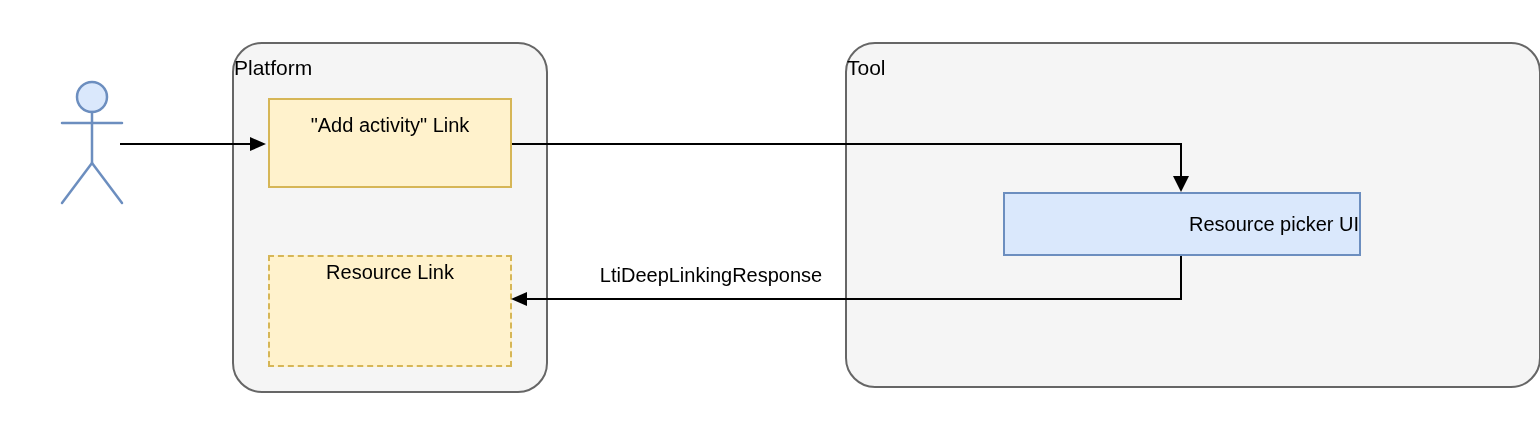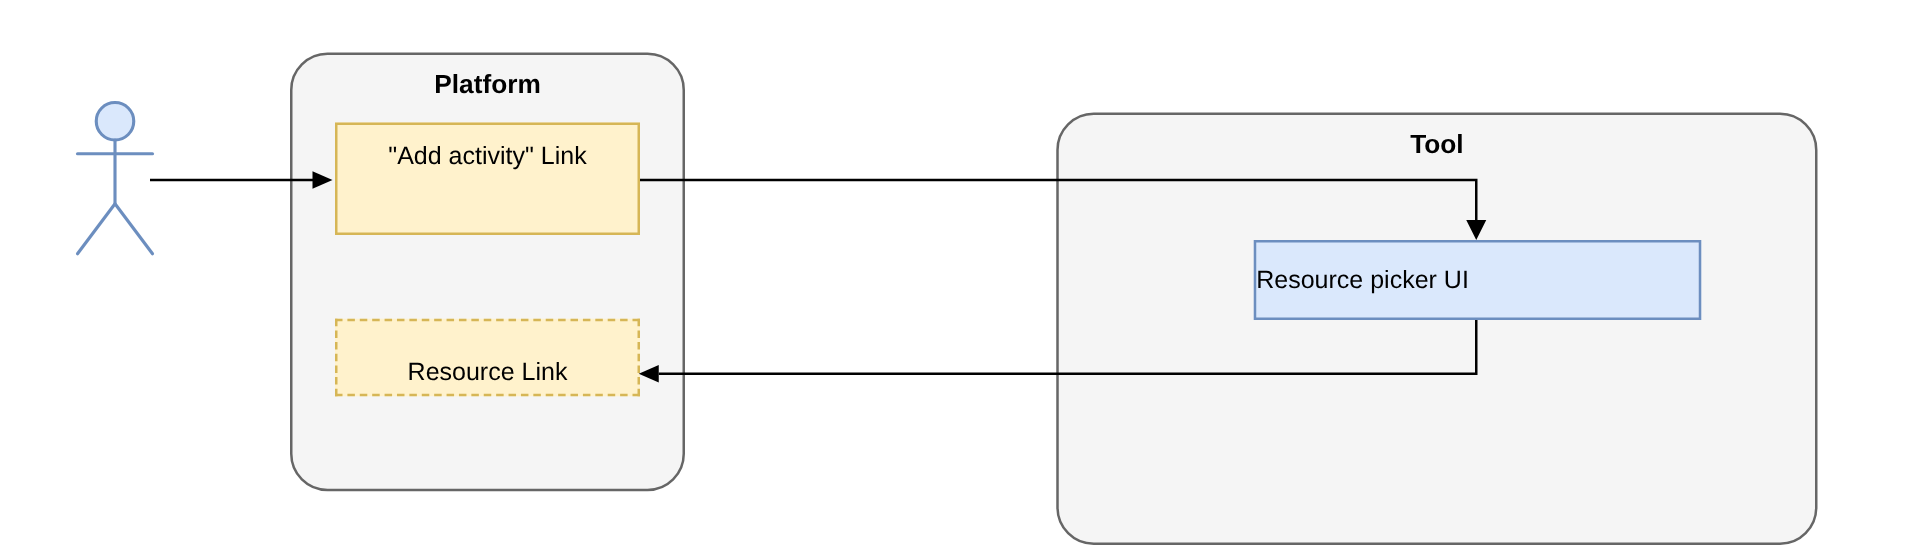--- a/index.html
+++ b/index.html
@@ -25,54 +25,53 @@
     overflow: hidden;
   }
   .container-box {
     position: absolute;
     background: var(--container-fill);
     border: 2px solid var(--container-stroke);
     border-radius: 30px;
   }
   .container-box .container-title {
     margin-top: 12px;
-    text-align: center;
-    font-weight: bold;
+    font-weight: normal;
     font-size: 21px;
     color: var(--text-color);
   }
   #platform-container { left: 232px; top: 42px; width: 316px; height: 351px; }
-  #tool-container     { left: 845px; top: 42px; width: 609px; height: 346px; margin-top: 48px; }
+  #tool-container     { left: 845px; top: 42px; width: 696px; height: 346px; }
 
   .node {
     position: absolute;
     font-size: 20px;
     color: var(--text-color);
     text-align: center;
     z-index: 2;
   }
   #add-activity-node {
     left: 268px; top: 98px; width: 244px; height: 90px;
     background: var(--yellow-fill);
     border: 2px solid var(--yellow-stroke);
     padding-top: 14px;
   }
   #resource-link-node {
-    left: 268px; top: 255px; width: 244px; height: 62px;
+    left: 268px; top: 255px; width: 244px; height: 112px;
     background: var(--yellow-fill);
     border: 2px dashed var(--yellow-stroke);
-    padding-top: 30px;
+    padding-top: 4px;
   }
   #resource-picker-node {
     left: 1003px; top: 192px; width: 358px; height: 64px;
     background: var(--blue-fill);
     border: 2px solid var(--blue-stroke);
     display: flex;
     align-items: center;
-    justify-content: flex-start;
+    justify-content: flex-end;
   }
   .free-label {
     position: absolute;
     font-size: 20px;
     color: var(--text-color);
     text-align: center;
     z-index: 4;
     white-space: nowrap;
   }
   #instructor-label { left: 30px;  top: 52px;  width: 124px; }
@@ -117,20 +116,21 @@
   </div>
 
   <div class="node" id="resource-link-node">
     <span>Resource Link</span>
   </div>
 
   <div class="node" id="resource-picker-node">
     <span>Resource picker UI</span>
   </div>
 
+  <div class="free-label" id="response-label">LtiDeepLinkingResponse</div>
 
   <svg class="overlay" width="1540" height="436" viewBox="0 0 1540 436">
 
     <g>
       <circle class="actor-head" cx="92" cy="97" r="15"></circle>
       <path class="actor-stroke" d="M92 112 L92 163"></path>
       <path class="actor-stroke" d="M62 123 L122 123"></path>
       <path class="actor-stroke" d="M92 163 L62 203 M92 163 L122 203"></path>
     </g>
 

